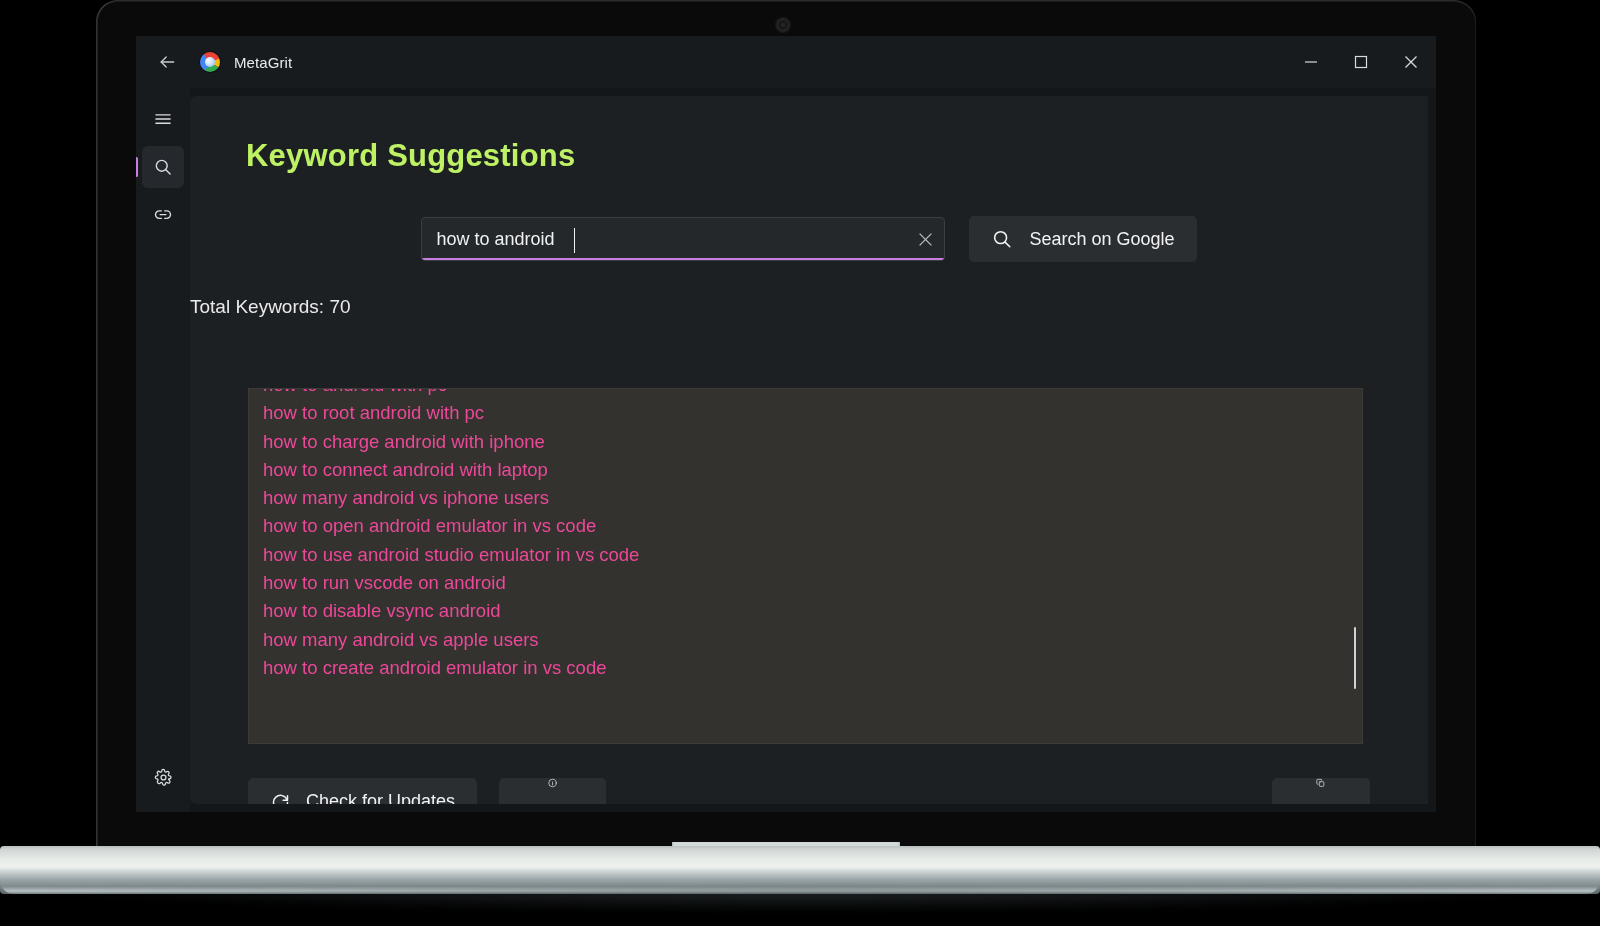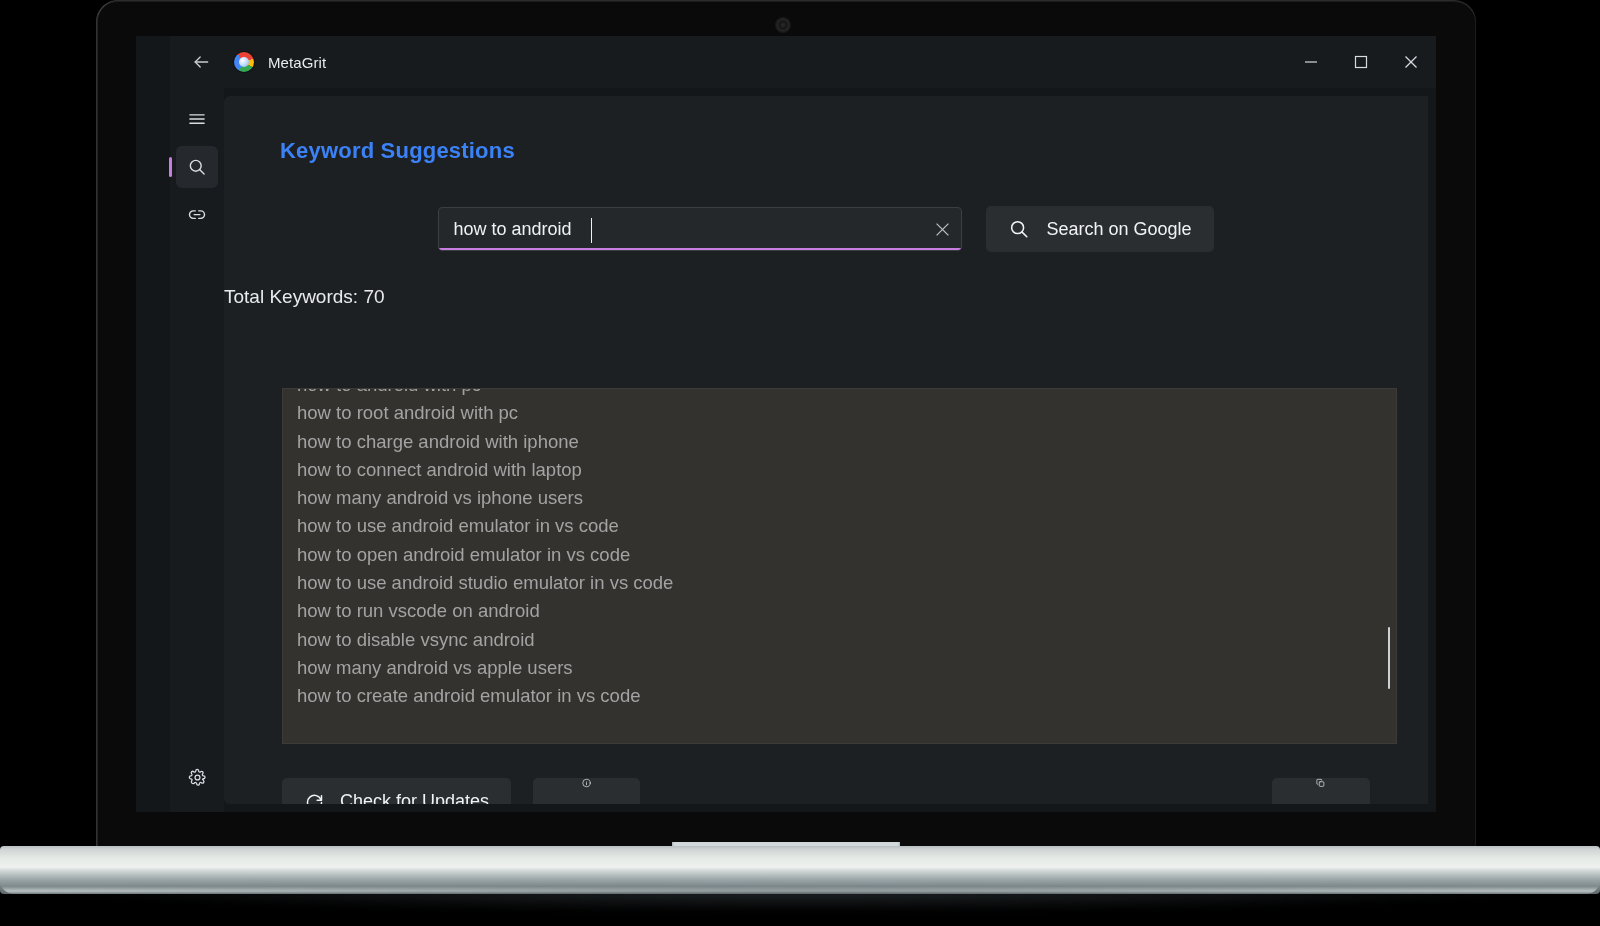--- a/index.html
+++ b/index.html
@@ -70,21 +70,20 @@
     filter: blur(3px);
   }
 
   
   .app-window {
     position: absolute;
     left: 136px; top: 36px;
     width: 1300px; height: 776px;
     background: #141719;
     overflow: hidden;
-    padding-left: 34px;
   }
 
   
   .titlebar {
     position: relative;
     height: 52px;
     background: #181b1e;
     display: flex;
     align-items: center;
   }
@@ -152,22 +151,22 @@
   .content {
     flex: 1;
     margin: 8px 8px 8px 0;
     background: #1d2023;
     border-radius: 6px 0 0 6px;
     position: relative;
     overflow: hidden;
   }
 
   .page-title {
-    color: #3b82f6;
-    font-size: 22px;
+    color: #bef264;
+    font-size: 31px;
     font-weight: bold;
     letter-spacing: .2px;
     margin: 42px 0 0 56px;
   }
 
   
   .search-row {
     display: flex;
     align-items: center;
     justify-content: center;
@@ -234,21 +233,21 @@
     background: #34322f;
     border: 1px solid #3d3b38;
     overflow: hidden;
   }
   .results-scroll {
     position: absolute;
     left: 0; top: -18px;
     width: 100%;
   }
   .kw-item {
-    color: #a3a3a3;
+    color: #ec4899;
     font-size: 18.5px;
     line-height: 28.3px;
     padding-left: 14px;
     white-space: nowrap;
     cursor: pointer;
   }
   .scroll-thumb {
     position: absolute;
     right: 6px; top: 238px;
     width: 2px; height: 62px;
@@ -382,21 +381,20 @@
 
         <div class="total-kw">Total Keywords: 70</div>
 
         <div class="results-box">
           <div class="results-scroll" id="kw-list">
               <div class="kw-item">how to android with pc</div>
               <div class="kw-item">how to root android with pc</div>
               <div class="kw-item">how to charge android with iphone</div>
               <div class="kw-item">how to connect android with laptop</div>
               <div class="kw-item">how many android vs iphone users</div>
-              <div class="kw-item">how to use android emulator in vs code</div>
               <div class="kw-item">how to open android emulator in vs code</div>
               <div class="kw-item">how to use android studio emulator in vs code</div>
               <div class="kw-item">how to run vscode on android</div>
               <div class="kw-item">how to disable vsync android</div>
               <div class="kw-item">how many android vs apple users</div>
               <div class="kw-item">how to create android emulator in vs code</div>
             </div>
           <div class="scroll-thumb"></div>
         </div>
 

